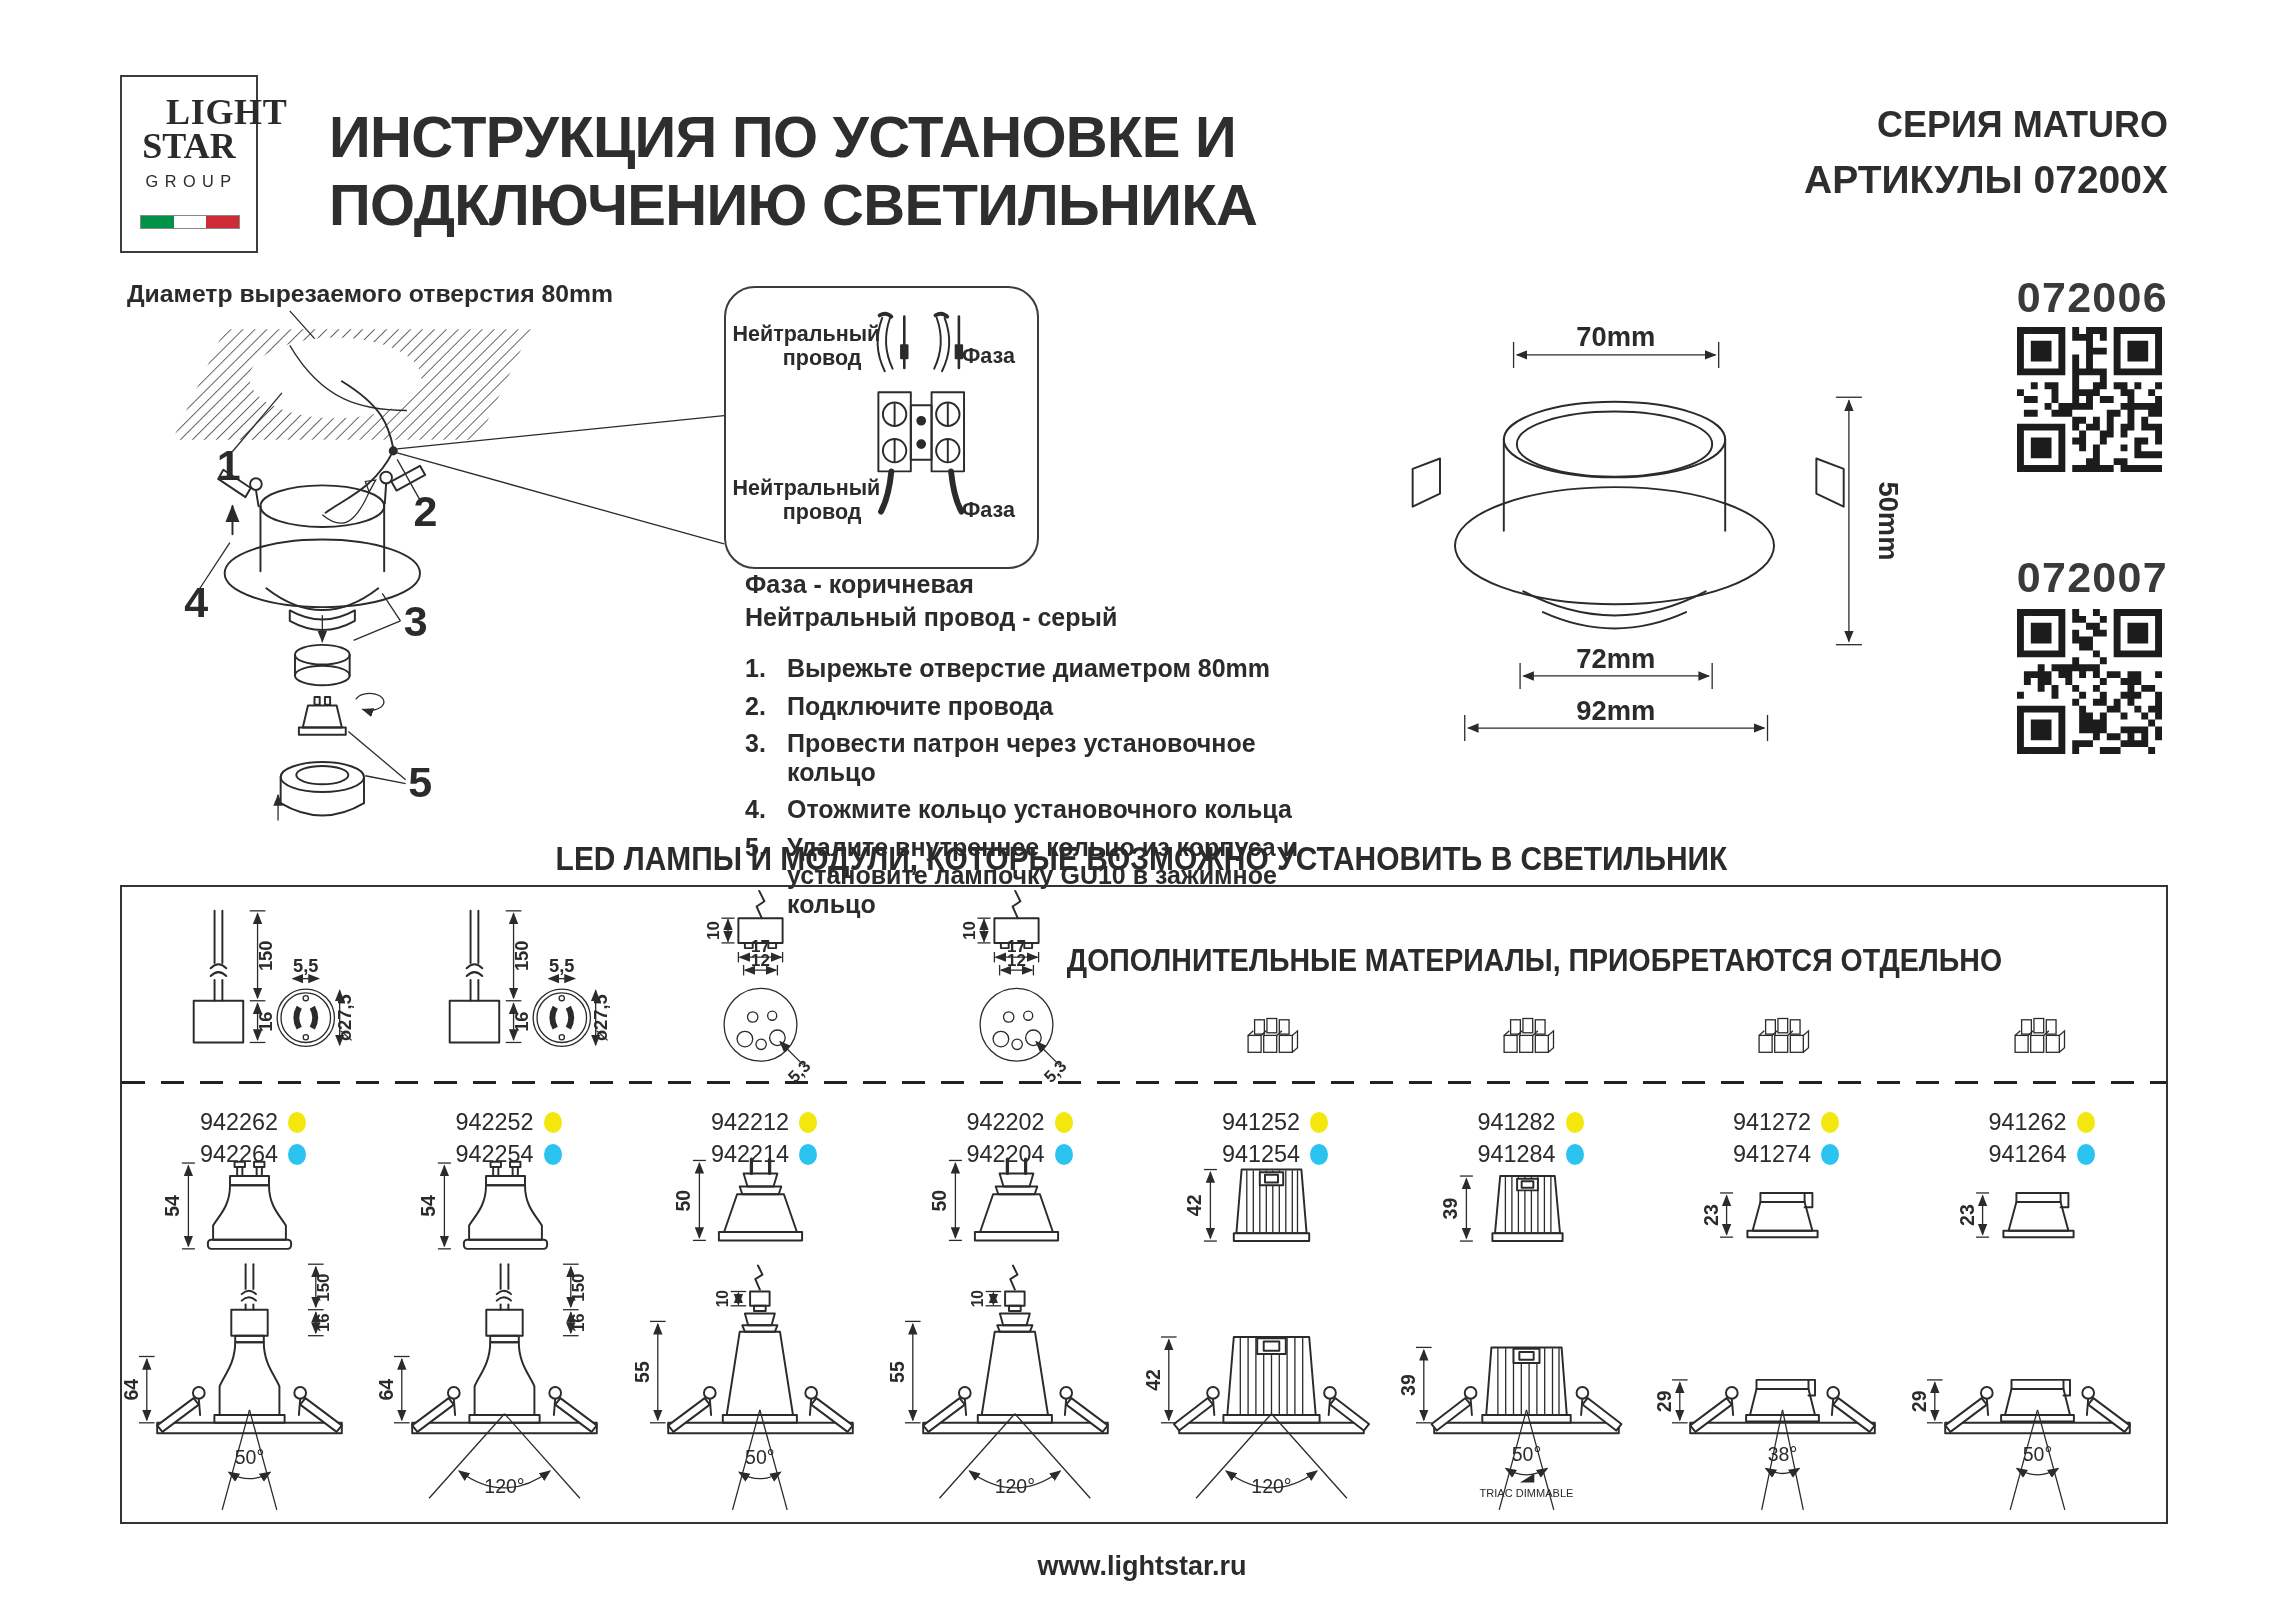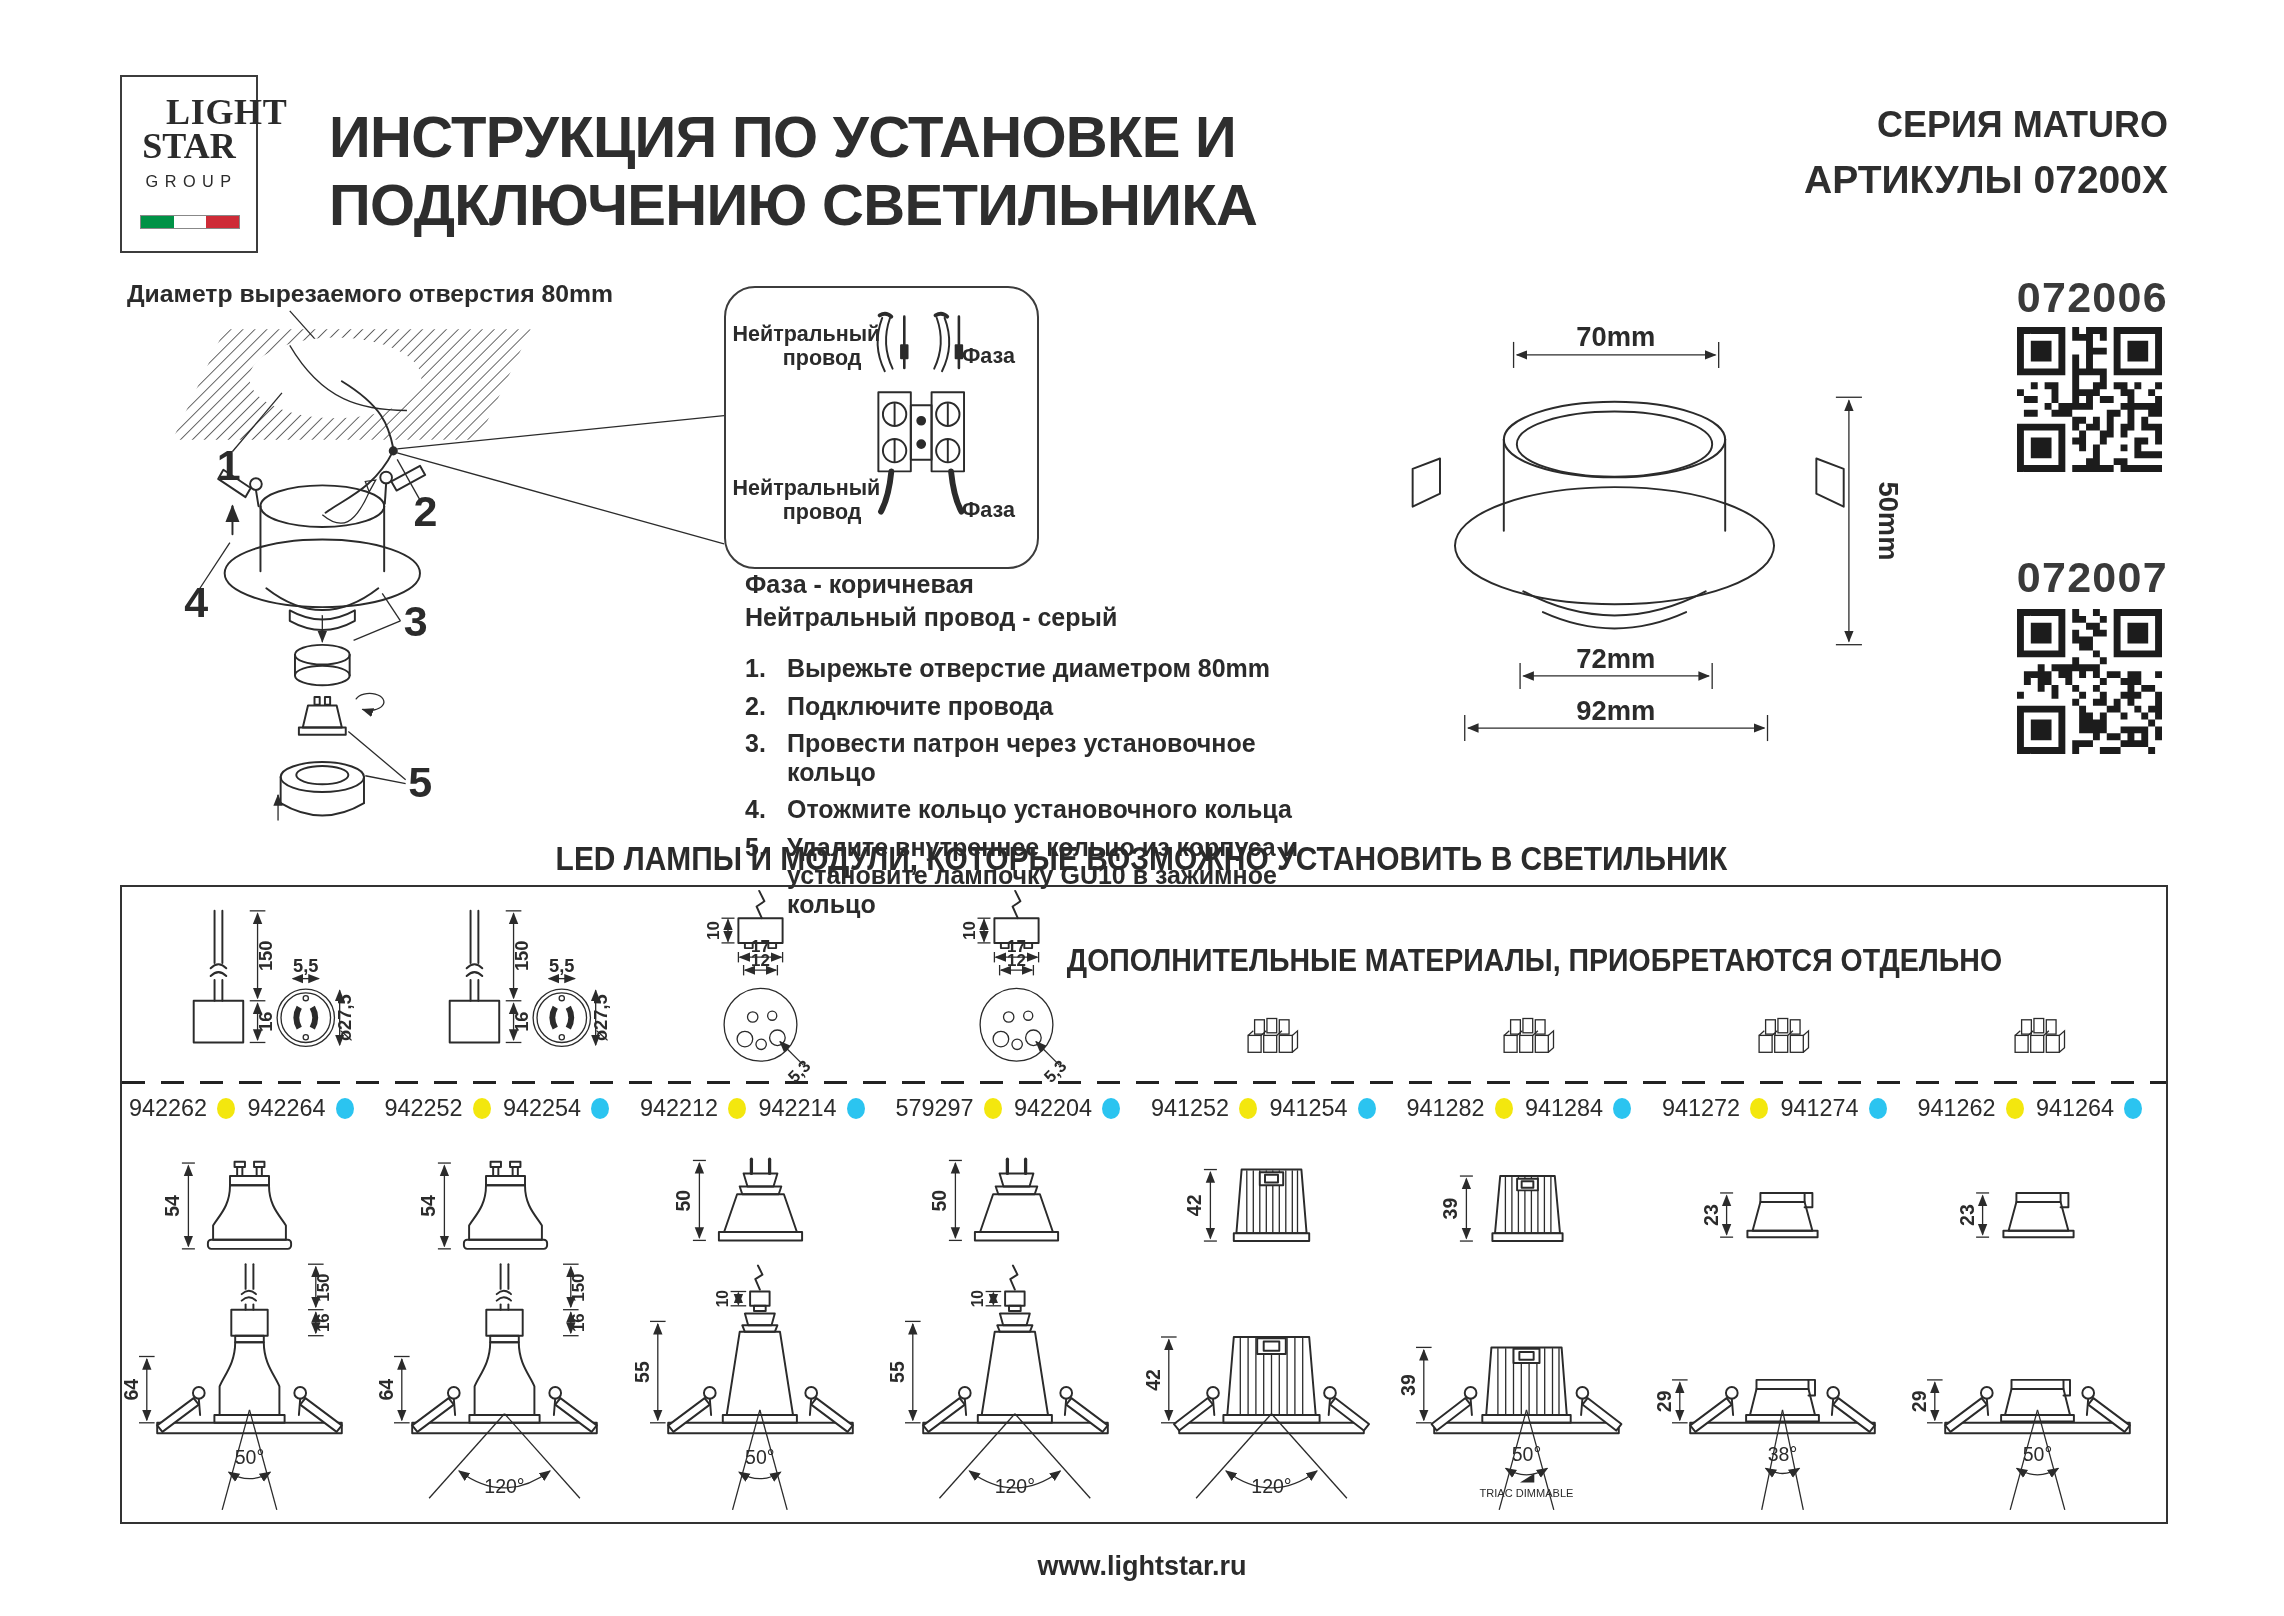--- a/index.html
+++ b/index.html
@@ -34,21 +34,21 @@
   .callout{left:724px;top:286px;width:311px;height:279px;border:2.6px solid #3c3c3c;border-radius:31px;background:#fff;}
   .co-lab{position:absolute;font-size:21.5px;font-weight:bold;line-height:1.12;}
   
   .led-title{left:165px;top:839px;width:1953px;text-align:center;font-size:34px;font-weight:bold;transform:scaleX(0.88);}
   .add-title{left:1025px;top:943px;width:1019px;text-align:center;font-size:31px;font-weight:bold;transform:scaleX(0.92);}
   .tbl{left:120px;top:885px;width:2044px;height:635px;border:2.6px solid #333;}
   .dash{left:0;top:194px;width:2044px;height:3.3px;
         background:repeating-linear-gradient(90deg,#222 0 23.4px,transparent 23.4px 39px);}
   .cols{position:absolute;left:0;top:0;width:2044px;height:635px;display:flex;}
   .col{position:relative;width:256px;height:635px;}
-  .arts{position:absolute;left:0;top:208px;width:100%;display:flex;flex-direction:row;align-items:center;gap:5.2px;}
+  .arts{position:absolute;left:0;top:222px;width:100%;display:flex;flex-direction:column;align-items:center;gap:5.2px;}
   .art-row{display:flex;align-items:center;gap:10.4px;font-size:23.4px;}
   .art-row span.num{width:85px;text-align:right;}
   .dot{width:18px;height:21px;border-radius:50%;}
   .topdraw{position:absolute;left:30px;top:16.3px;}
   .pintop{position:absolute;left:43px;top:0px;}
   .termico{position:absolute;left:95px;top:125px;}
   .lampdraw{position:absolute;left:43px;top:268px;}
   .mountdraw{position:absolute;left:3.9px;top:372px;}
   .footer{left:0;top:1551px;width:2284px;text-align:center;font-size:27px;font-weight:bold;}
 </style>
@@ -598,21 +598,21 @@
               <circle cx="148" cy="198" r="7"></circle>
             <line x1="160" y1="238" x2="196" y2="274" marker-start="url(#arr)"></line>
           </g>
           <text class="tx" font-size="26" text-anchor="middle" transform="translate(66,67) rotate(-90)">10</text>
           <text class="tx" x="130" y="100" font-size="26" text-anchor="middle">17</text>
           <text class="tx" x="130" y="122" font-size="26" text-anchor="middle">12</text>
           <text class="tx" font-size="26" text-anchor="middle" transform="translate(196,290) rotate(-45)">5,3</text>
         </svg>
         <div class="arts">
           <div class="art-row">
-              <span class="num">579297</span>
+              <span class="num">942202</span>
               <span class="dot warm" style="background: rgb(243, 231, 14);"></span>
             </div>
           <div class="art-row">
               <span class="num">942204</span>
               <span class="dot cool" style="background: rgb(43, 196, 240);"></span>
             </div>
         </div>
         <svg class="lampdraw" width="169" height="111" viewBox="0 0 260 170">
           <g class="ln">
             <line x1="116" y1="6" x2="116" y2="28" stroke-width="5"></line>

